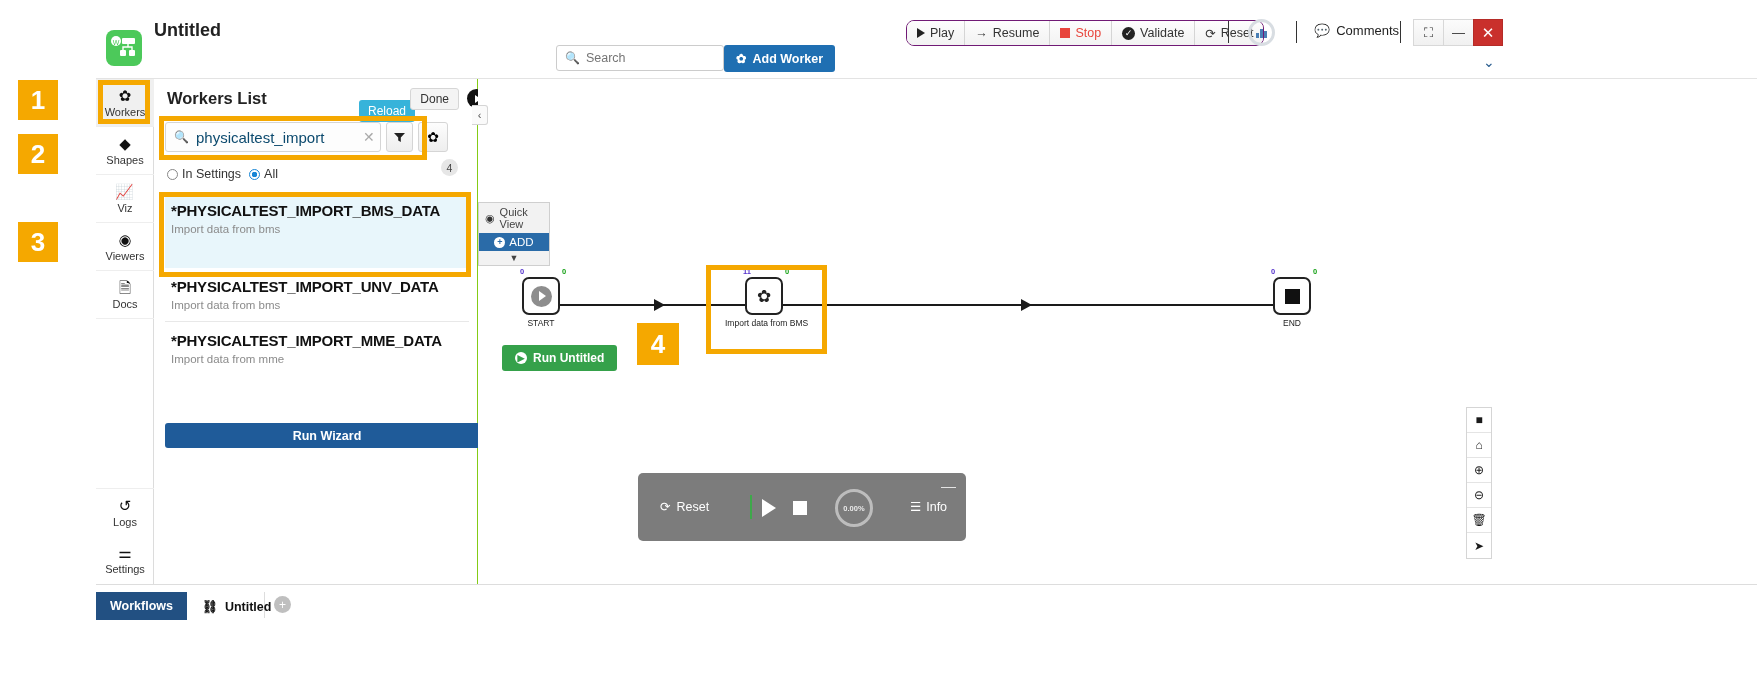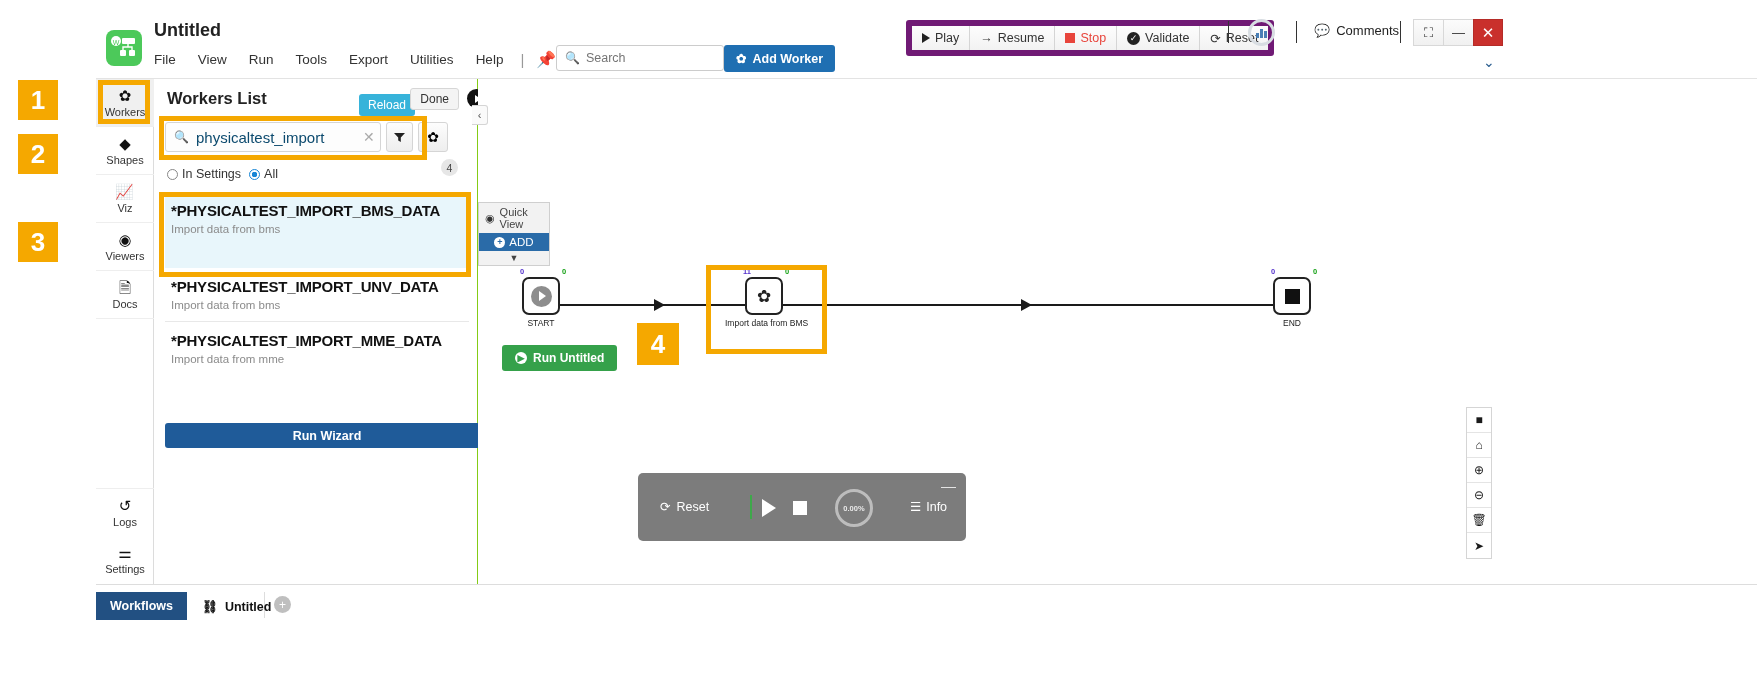--- a/index.html
+++ b/index.html
@@ -69,21 +69,21 @@
     position: absolute; left: 724px; top: 45px;
     height: 27px; padding: 0 12px;
     background: #1F6FB2; color: #fff; border-radius: 3px;
     display: flex; align-items: center; gap: 6px;
     font-size: 12.5px; font-weight: bold; cursor: pointer;
   }
 
   
   .run-toolbar {
     position: absolute; left: 906px; top: 20px;
-    display: flex; border: 6px solid #701a75; border-radius: 3px; overflow: hidden;
+    display: flex; border: 1px solid #701a75; border-radius: 8px; overflow: hidden;
     background: #fafafa;
   }
   .run-toolbar .rb {
     height: 24px; padding: 0 10px; display: flex; align-items: center; gap: 5px;
     font-size: 12.5px; color: #333; border-right: 1px solid #d5d5d5;
     background: linear-gradient(#fdfdfd,#f2f2f2); cursor: pointer;
   }
   .run-toolbar .rb:last-child { border-right: none; }
   .rb .tri { width: 0;height:0;border-left:8px solid #222;border-top:5px solid transparent;border-bottom:5px solid transparent; }
   .rb .sq { width: 10px; height: 10px; background: #e8453c; }
@@ -126,21 +126,21 @@
   .rail-item .ri-ico { font-size: 15px; color:#111; line-height: 1; }
   .rail-item .ri-lbl { font-size: 11px; color:#333; }
   .rail-item.active { background: #f0f0f0; }
   .rail-bottom { position: absolute; left: 0; bottom: 0; width: 58px; }
 
   
   .panel { position: absolute; left: 155px; top: 79px; width: 323px; height: 505px; background: #fff; border-right: 1px solid #84cc16; }
   .panel-head { position: relative; height: 40px; padding: 10px 12px 0 12px; }
   .panel-title { font-size: 16.5px; font-weight: bold; color: #222; }
   .btn-reload {
-    position: absolute; right: 62px; top: 15px; background:#37B3DA; color:#fff;
+    position: absolute; right: 62px; top: 21px; background:#37B3DA; color:#fff;
     border-radius: 3px; font-size: 12px; padding: 4px 9px; cursor:pointer;
   }
   .btn-done {
     position: absolute; right: 18px; top: 9px; background:#f4f4f4; color:#333; border:1px solid #d6d6d6;
     border-radius: 3px; font-size: 12px; padding: 3px 9px; cursor:pointer;
   }
   .play-circle {
     position: absolute; right: -9px; top: 10px; width: 19px; height: 19px; border-radius: 50%;
     background: #111; display:flex;align-items:center;justify-content:center;
   }
@@ -286,34 +286,20 @@
         <text x="6" y="9.5" font-size="7" fill="#4CC95A" text-anchor="middle" font-family="Liberation Sans">W</text>
         <rect x="12" y="3" width="13" height="6" rx="1" fill="#fff"></rect>
         <rect x="10" y="15" width="6" height="6" rx="1" fill="#fff"></rect>
         <rect x="19" y="15" width="6" height="6" rx="1" fill="#fff"></rect>
         <path d="M18 9 L18 12 L13 12 L13 15 M18 12 L22 12 L22 15" stroke="#fff" stroke-width="1.4" fill="none"></path>
       </svg>
     </div>
 
     <div class="app-title">Untitled</div>
 
-    <div class="menubar">
-      <div class="mi">File</div>
-      <div class="mi">View</div>
-      <div class="mi">Run</div>
-      <div class="mi">Tools</div>
-      <div class="mi">Export</div>
-      <div class="mi">Utilities</div>
-      <div class="mi">Help</div>
-      <span class="menu-sep">|</span>
-      <span class="pin-icon">📌</span>
-      <span class="chat-icon">●</span>
-      <span class="chat-icon2">○</span>
-      <span class="hdr-divider">|</span>
-    </div>
 
     <div class="search-box">
       <span class="sicon">🔍</span>
       <input placeholder="Search" style="">
     </div>
 
     <div class="add-worker-btn">
       <span>✿</span>
       <span>Add Worker</span>
     </div>

